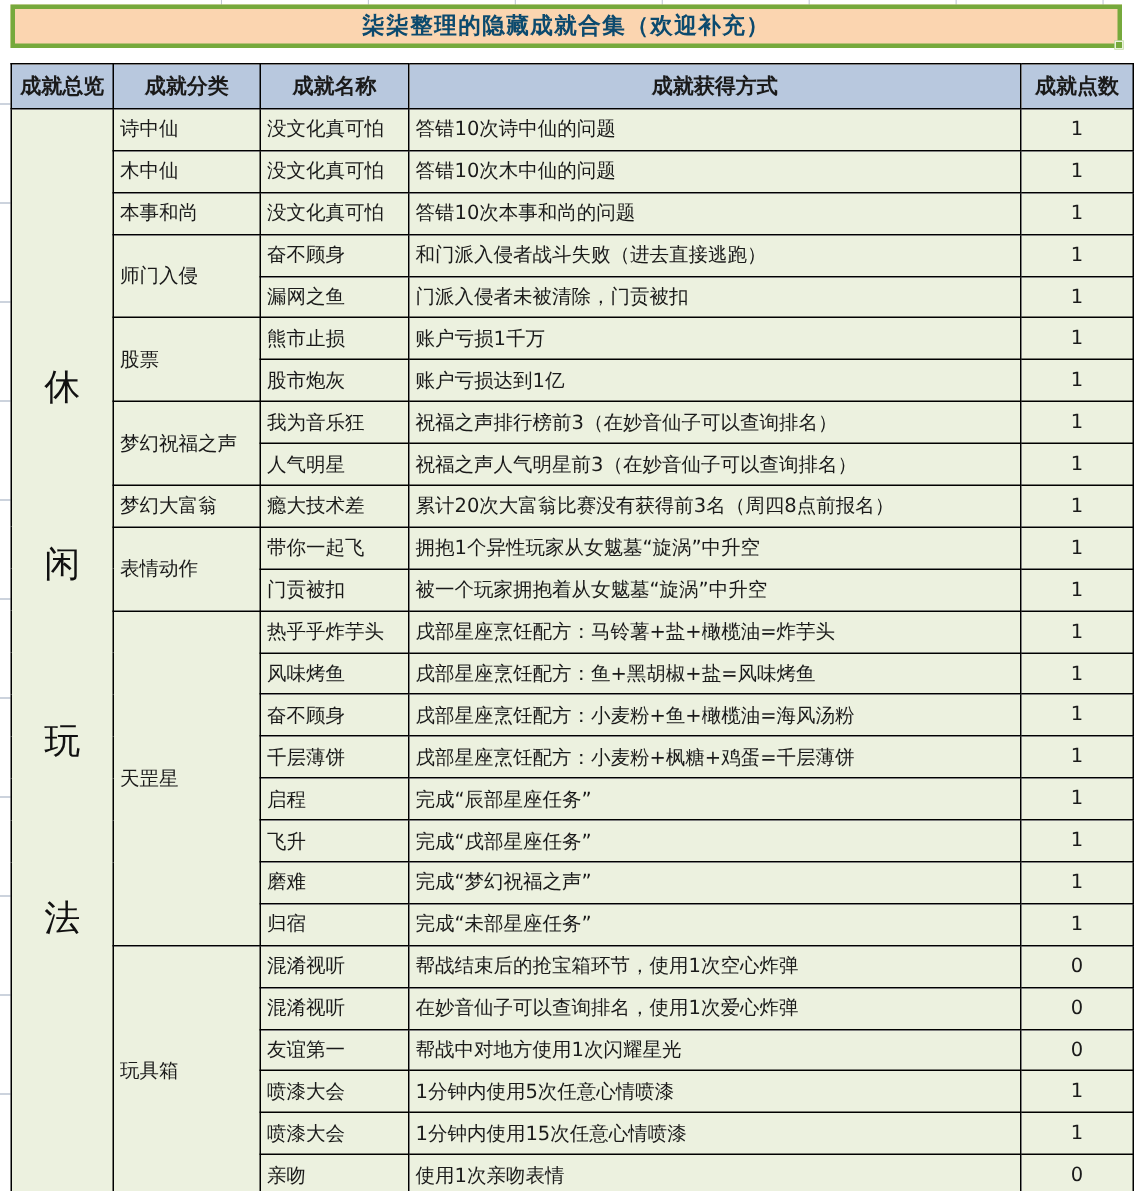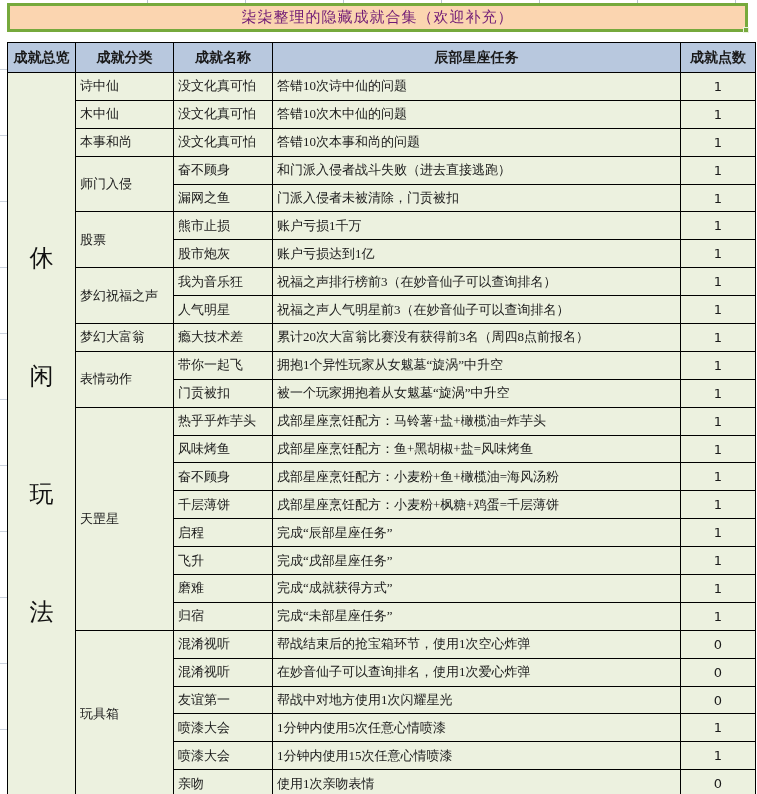--- a/index.html
+++ b/index.html
@@ -19,21 +19,21 @@
   .tick-left{position:absolute;left:0;top:4px;width:7px;height:785px;
     background:repeating-linear-gradient(to bottom,transparent 0 65px,#ccd3dd 65px 66px);}
 
   
   .title-bar{
     position:absolute;left:7px;top:3px;width:741px;height:29px;
     box-sizing:border-box;border:3px solid #76a93c;background:#fbd5b0;
     display:flex;align-items:center;justify-content:center;
   }
   .title-bar .title-text{
-    font-size:15px;font-weight:normal;color:#701a75;letter-spacing:1px;
+    font-size:15px;font-weight:bold;color:#0c4a6e;letter-spacing:1px;
   }
   .fill-handle{
     position:absolute;right:-4px;bottom:-4px;width:6px;height:6px;
     background:#76a93c;border:1px solid #eaf3dd;box-sizing:border-box;
   }
 
   
   table.grid{
     position:absolute;left:7px;top:42px;
     border-collapse:collapse;table-layout:fixed;
@@ -45,21 +45,21 @@
     padding:0 4px;overflow:hidden;white-space:nowrap;
   }
   table.grid thead th{
     height:30px;background:#b8c8de;font-size:14px;font-weight:bold;
     text-align:center;padding:0;
   }
   table.grid tbody td{height:27.9px;background:#ecf1df;}
   td.overview-cell{background:#d9eef6;text-align:center;vertical-align:middle;padding:0;}
   td.category-cell{background:#f3dcdb;text-align:left;vertical-align:middle;}
   td.name-cell{text-align:left;margin-top:20px;}
-  td.how-cell{text-align:left;font-family:Liberation Serif, serif;}
+  td.how-cell{text-align:left;}
   td.points-cell{text-align:center;}
   .vtext{display:flex;flex-direction:column;align-items:center;justify-content:center;gap:90px;height:100%;}
   .vtext span{font-size:24px;line-height:28px;color:#111;}
 </style>
 </head>
 <body>
 
 <div class="tick-top"></div>
 <div class="tick-bottom"></div>
 <div class="tick-left"></div>
@@ -75,21 +75,21 @@
       <col style="width:98px">
       <col style="width:99px">
     <col style="width:408px">
       <col style="width:75px">
   </colgroup>
   <thead>
     <tr>
       <th>成就总览</th>
       <th>成就分类</th>
       <th>成就名称</th>
-      <th>辰部星座任务</th>
+      <th>成就获得方式</th>
       <th>成就点数</th>
     </tr>
   </thead>
   <tbody id="grid-body">
       <tr>
         <td class="overview-cell" rowspan="26">
           <div class="vtext">
             <span>休</span>
             <span>闲</span>
             <span>玩</span>
@@ -189,21 +189,21 @@
         <td class="how-cell">完成“辰部星座任务”</td>
         <td class="points-cell">1</td>
       </tr>
       <tr>
         <td class="name-cell">飞升</td>
         <td class="how-cell">完成“戌部星座任务”</td>
         <td class="points-cell">1</td>
       </tr>
       <tr>
         <td class="name-cell">磨难</td>
-        <td class="how-cell">完成“成就获得方式”</td>
+        <td class="how-cell">完成“梦幻祝福之声”</td>
         <td class="points-cell">1</td>
       </tr>
       <tr>
         <td class="name-cell">归宿</td>
         <td class="how-cell">完成“未部星座任务”</td>
         <td class="points-cell">1</td>
       </tr>
       <tr>
         <td class="category-cell" rowspan="6">玩具箱</td>
         <td class="name-cell">混淆视听</td>

